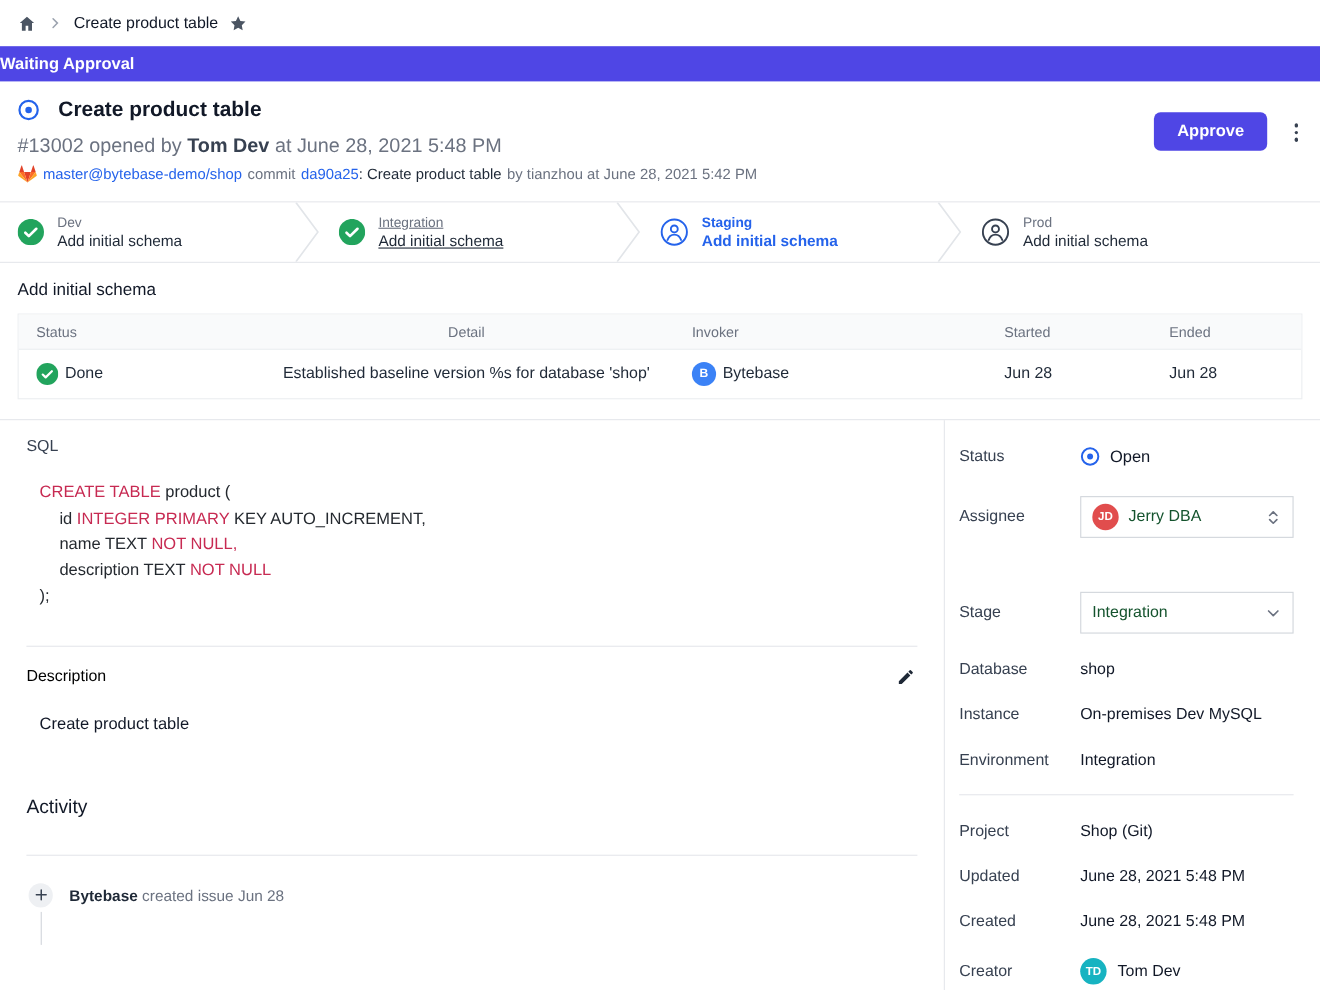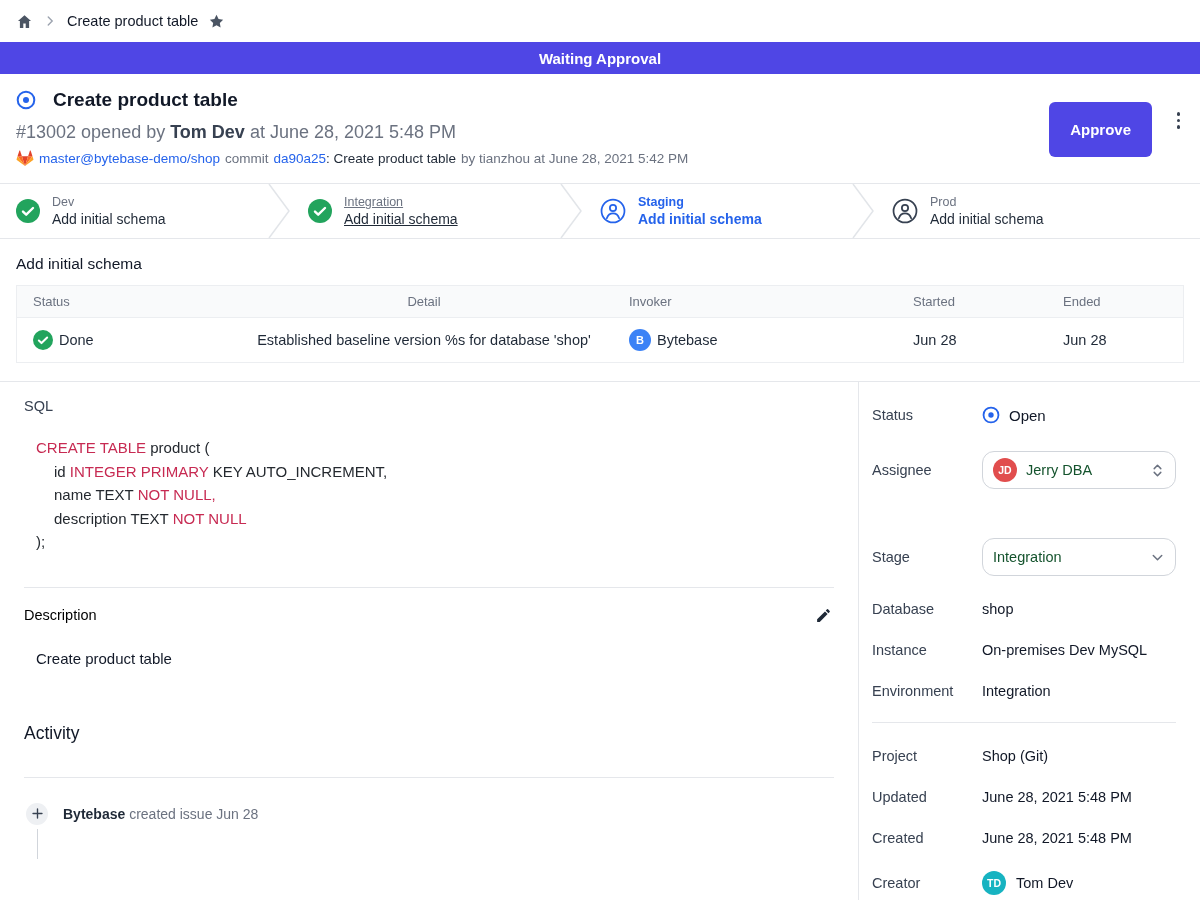--- a/index.html
+++ b/index.html
@@ -8,34 +8,34 @@
     font-family:"Liberation Sans","DejaVu Sans",sans-serif;
     color:#1f2937; background:#fff; font-size:14px;
   }
   svg { display:block; }
 
   
   .breadcrumb-bar { height:42px; display:flex; align-items:center; padding:0 16px; gap:10px; background:#fff; }
   .breadcrumb-title { font-size:14.5px; color:#111827; }
 
   
-  .banner { height:32px; background:#4f46e5; color:#fff; display:flex; align-items:center; justify-content:center; font-weight:700; font-size:15px; }
+  .banner { height:32px; background:#4f46e5; color:#fff; display:flex; align-items:center; justify-content:flex-start; font-weight:700; font-size:15px; }
 
   
   .issue-header { position:relative; padding:15px 16px 16px; }
   .title-row { display:flex; align-items:center; gap:17px; }
   .issue-title { font-size:19px; font-weight:700; color:#111827; }
   .meta-line { margin-top:11px; font-size:18px; color:#6b7280; }
   .meta-author { color:#374151; font-weight:600; }
   .commit-line { margin-top:7px; font-size:13.5px; color:#6b7280; display:flex; align-items:center; }
   .commit-line > * { margin-right:5px; }
   .link { color:#2563eb; text-decoration:none; cursor:pointer; }
   .commit-msg { color:#1f2937; font-weight:500; }
   .nowrap { white-space:nowrap; }
-  .approve-btn { position:absolute; right:48px; top:28px; background:#4f46e5; color:#fff; border:none; border-radius:6px; padding:19px 21px; font-size:15px; font-weight:600; font-family:inherit; cursor:pointer; }
+  .approve-btn { position:absolute; right:48px; top:28px; background:#4f46e5; color:#fff; border:none; border-radius:6px; padding:9px 21px; font-size:15px; font-weight:600; font-family:inherit; cursor:pointer; }
   .kebab { position:absolute; right:17px; top:35px; display:flex; flex-direction:column; gap:3px; padding:3px; cursor:pointer; }
   .kebab i { width:3.5px; height:3.5px; border-radius:50%; background:#374151; }
 
   
   .pipeline { height:56px; border-top:1px solid #e5e7eb; border-bottom:1px solid #e5e7eb; display:flex; align-items:stretch; }
   .stage { display:flex; align-items:center; gap:12px; padding-left:16px; width:266px; cursor:pointer; }
   .stage-text { display:flex; flex-direction:column; gap:2px; }
   .stage-env { font-size:12.5px; color:#6b7280; }
   .stage-task { font-size:14px; color:#1f2937; }
   .stage.underlined .stage-env, .stage.underlined .stage-task { text-decoration:underline; }
@@ -83,21 +83,21 @@
   .activity-text { font-size:14px; color:#6b7280; }
   .activity-actor { color:#1f2937; font-weight:700; }
   .timeline-line { width:1.5px; height:30px; background:#d1d5db; margin-left:12.5px; margin-top:4px; }
 
   
   .side-row { display:flex; align-items:center; }
   .side-label { width:110px; flex:0 0 auto; font-size:14.5px; color:#374151; }
   .side-value { font-size:14.5px; font-weight:500; color:#111827; }
   .row-status .side-value { display:flex; align-items:center; gap:9px; font-size:15px; font-weight:400; }
   .row-assignee { margin-top:27px; }
-  .select-box { flex:1; height:38px; border:1px solid #d1d5db; border-radius:12px; display:flex; align-items:center; padding:0 10px; gap:9px; cursor:pointer; background:#fff; }
+  .select-box { flex:1; height:38px; border:1px solid #d1d5db; border-radius:0; display:flex; align-items:center; padding:0 10px; gap:9px; cursor:pointer; background:#fff; }
   .avatar-jd { width:24px; height:24px; background:#e14d4d; font-size:10.5px; }
   .avatar-td { width:24px; height:24px; background:#17b3c1; font-size:10.5px; }
   .select-box .sel-text { flex:1; font-size:14.5px; color:#14532d; }
   .row-stage { margin-top:49px; }
   .side-field { margin-top:25px; }
   .side-divider { margin-top:23px; border-top:1px solid #e5e7eb; }
   .row-creator .side-value { display:flex; align-items:center; gap:10px; }
 </style>
 </head>
 <body>

